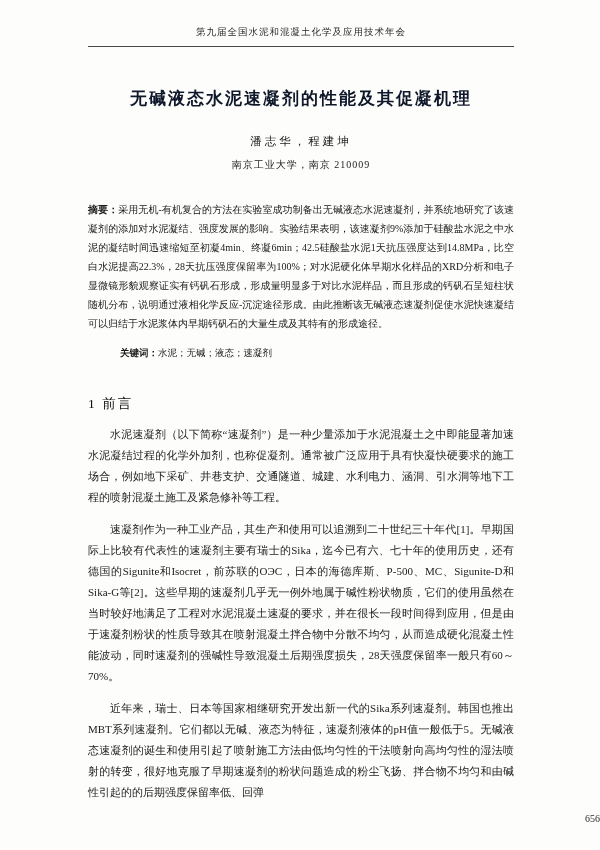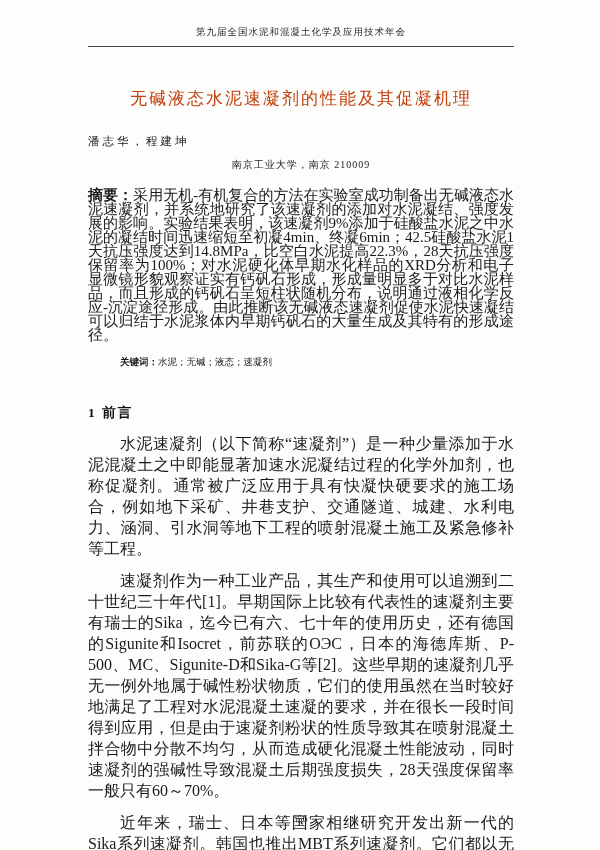--- a/index.html
+++ b/index.html
@@ -26,76 +26,76 @@
   }
   .header-rule {
     border: none;
     border-top: 1px solid #4a4a4a;
     margin-top: 7px;
   }
   .paper-title {
     margin-top: 40px;
     text-align: center;
     font-size: 17px;
-    font-weight: normal;
+    font-weight: bold;
     letter-spacing: 2px;
-    color: #c2410c;
+    color: #0f172a;
   }
   .authors {
     margin-top: 24px;
-    text-align: left;
+    text-align: center;
     font-size: 11.5px;
     letter-spacing: 3px;
     color: #222;
   }
   .affiliation {
     margin-top: 9px;
     text-align: center;
     font-size: 10px;
     letter-spacing: 1px;
     color: #222;
   }
   .abstract {
-    margin-top: 16px;
-    font-size: 15px;
-    line-height: 14px;
+    margin-top: 28px;
+    font-size: 10px;
+    line-height: 19px;
     text-align: justify;
     color: #191919;
   }
   .abstract .label, .keywords .label { font-weight: bold; }
   .keywords {
     margin-top: 11px;
     font-size: 9.5px;
     line-height: 19px;
     text-align: justify;
     color: #191919;
     margin-left: 32px;
   }
   .section-heading {
     margin-top: 32px;
     font-size: 13.5px;
-    font-weight: bold;
+    font-weight: normal;
     letter-spacing: 2px;
     color: #111;
   }
   .body-para {
     margin-top: 11px;
-    font-size: 16px;
+    font-size: 11px;
     line-height: 21px;
     text-indent: 2em;
     text-align: justify;
     color: #1b1b1b;
   }
   .body-para:first-of-type { margin-top: 14px; }
   .page-number {
     position: absolute;
     bottom: 26px;
     left: 0;
     width: 100%;
-    text-align: center;
+    text-align: right;
     font-size: 10px;
     color: #2a2a2a;
   }
 </style>
 </head>
 <body>
 
 <div class="page">
 
   <div class="conf-header">第九届全国水泥和混凝土化学及应用技术年会</div>

